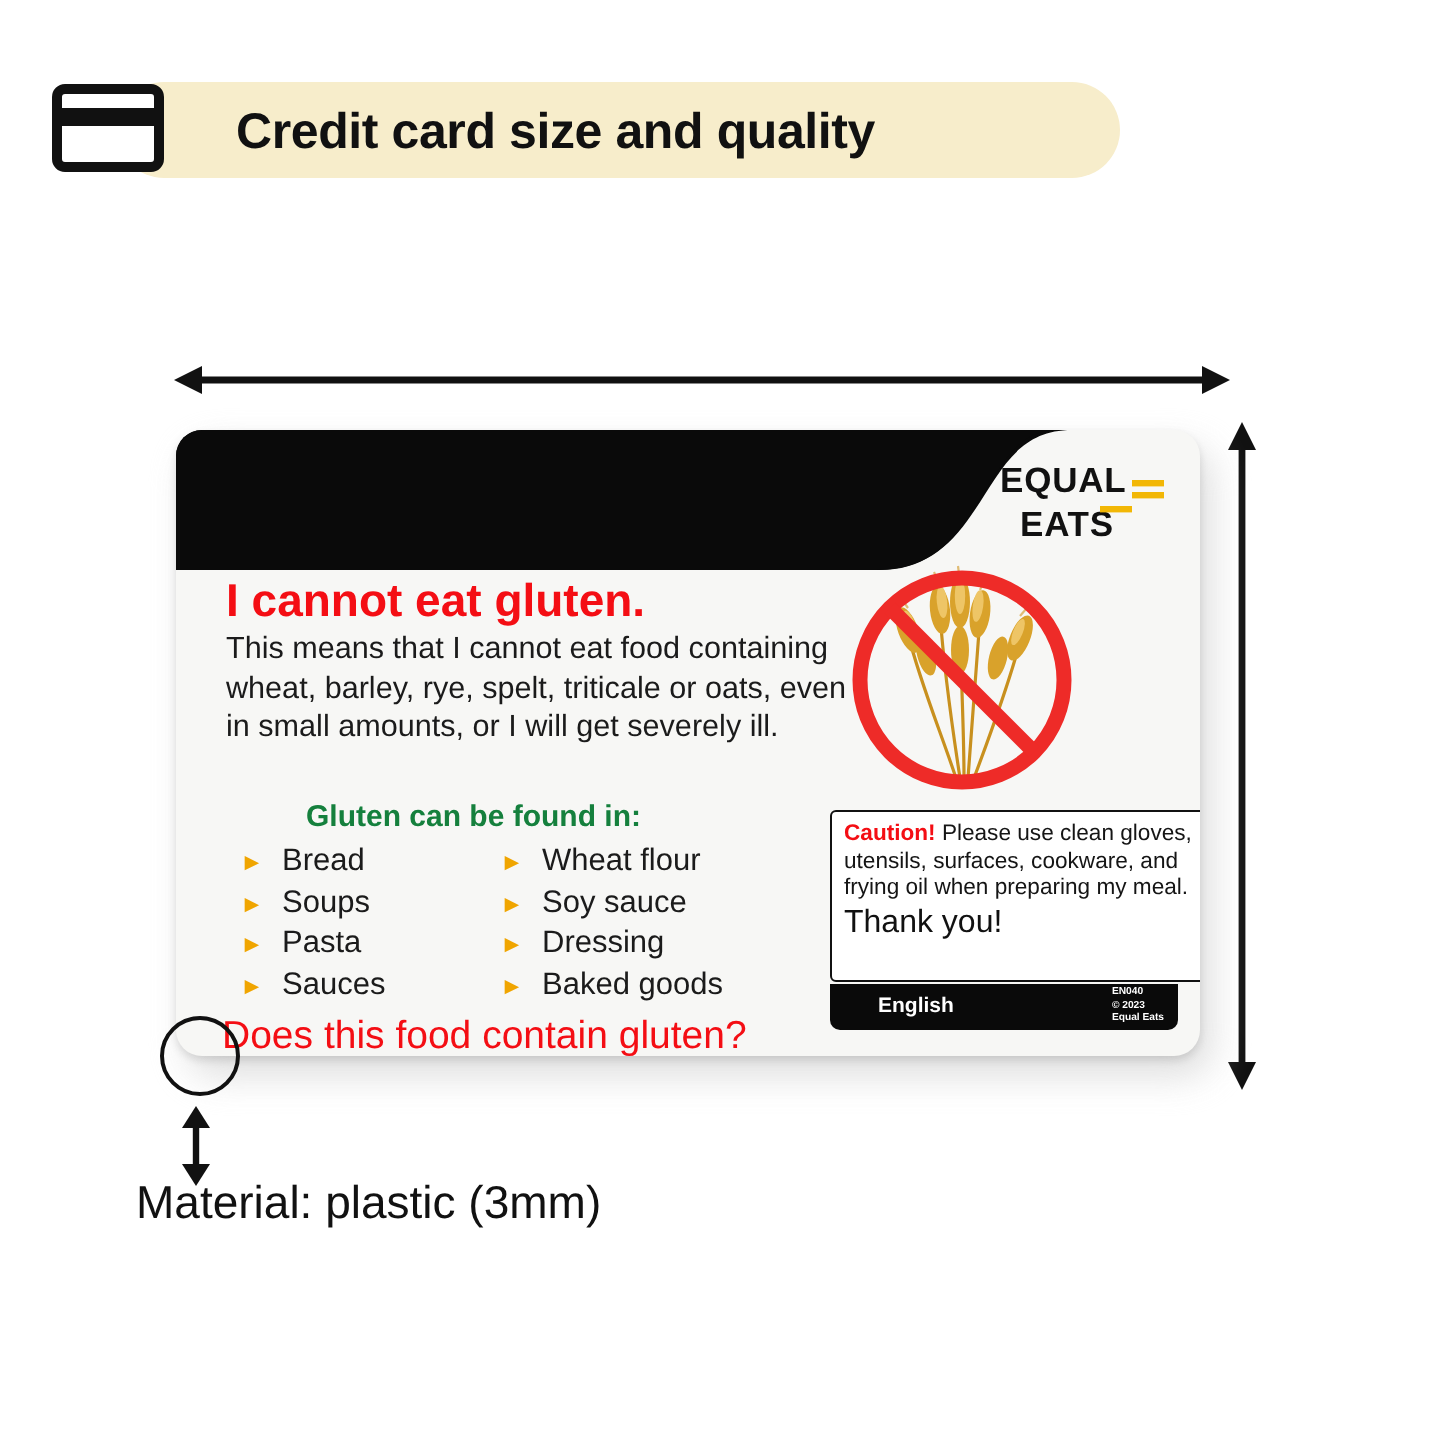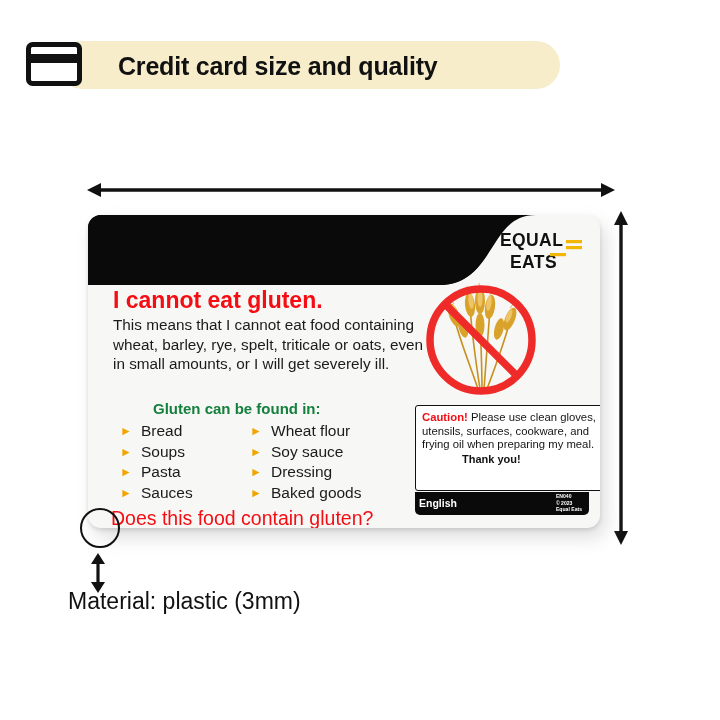--- a/index.html
+++ b/index.html
@@ -221,40 +221,39 @@
   #caution-text {
     font-size: 11.3px;
     line-height: 13.6px;
     color: #151515;
   }
   #caution-word {
     color: #F40E14;
     font-weight: bold;
   }
   #thankyou {
-    font-size: 11px;
-    font-weight: bold;
+    font-size: 16px;
+    font-weight: normal;
     color: #111111;
     margin-top: 1px;
-    margin-left: 40px;
   }
 
   
   #card-footer {
     position: absolute;
     left: 327px;
     top: 277px;
     width: 174px;
     height: 23px;
     background: #0a0a0a;
     border-radius: 0 0 5px 5px;
   }
   #lang {
     position: absolute;
-    left: 4px;
+    left: 24px;
     top: 5px;
     font-size: 10.5px;
     font-weight: bold;
     color: #ffffff;
   }
   #fineprint {
     position: absolute;
     right: 7px;
     top: 1px;
     font-size: 5.1px;

